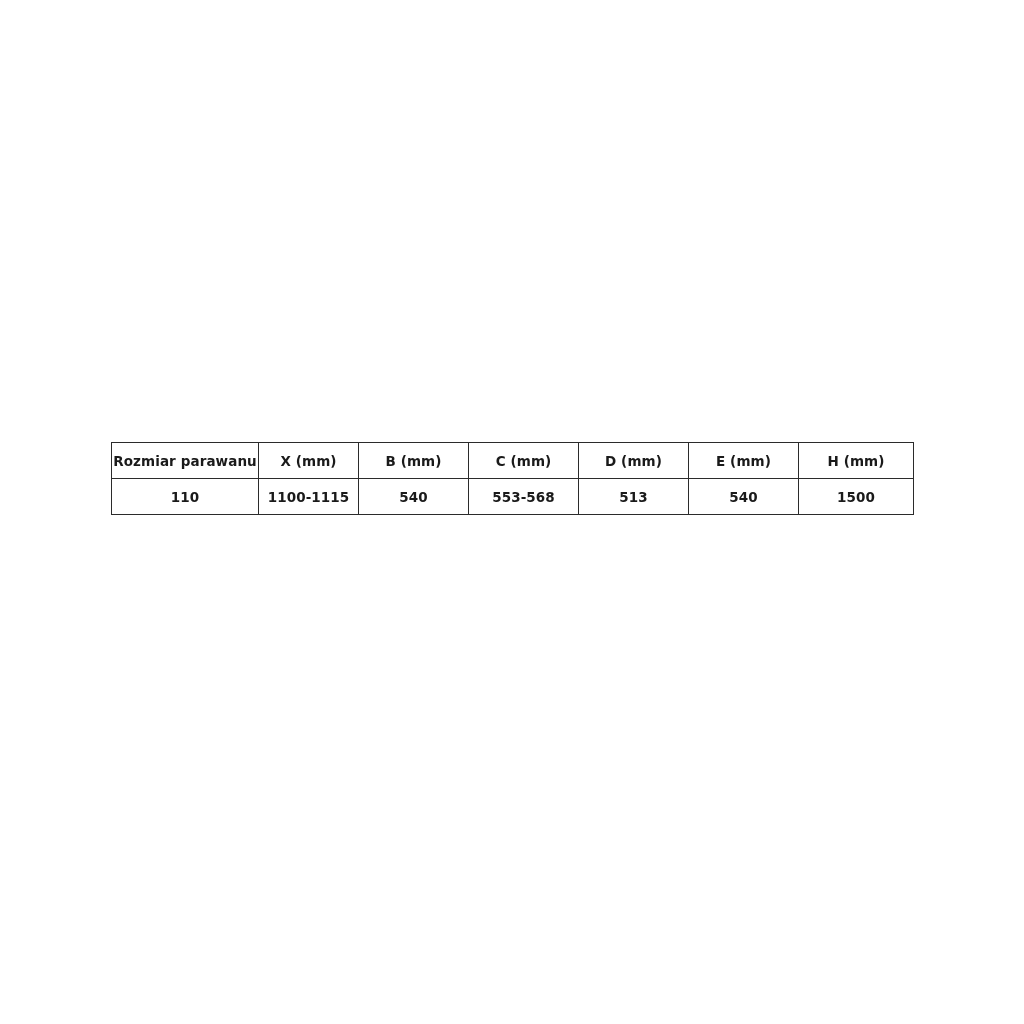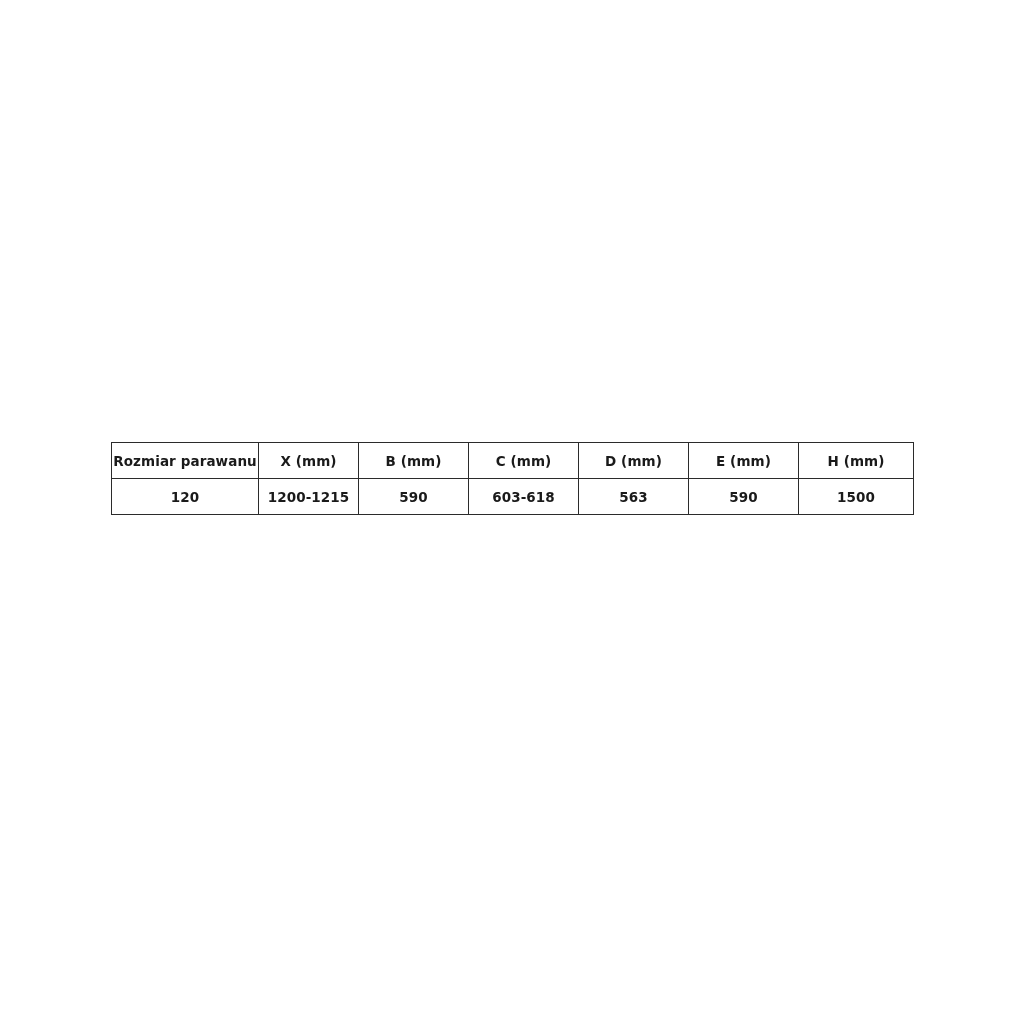--- a/index.html
+++ b/index.html
@@ -82,24 +82,24 @@
           <th>X (mm)</th>
           <th>B (mm)</th>
           <th>C (mm)</th>
           <th>D (mm)</th>
           <th>E (mm)</th>
           <th>H (mm)</th>
         </tr>
       </thead>
       <tbody>
         <tr>
-          <td>120</td>
-          <td>1200-1215</td>
-          <td>590</td>
-          <td>603-618</td>
-          <td>563</td>
-          <td>590</td>
+          <td>110</td>
+          <td>1100-1115</td>
+          <td>540</td>
+          <td>553-568</td>
+          <td>513</td>
+          <td>540</td>
           <td>1500</td>
         </tr>
       </tbody>
     </table>
   </div>
 </div>
 
 </body></html>

